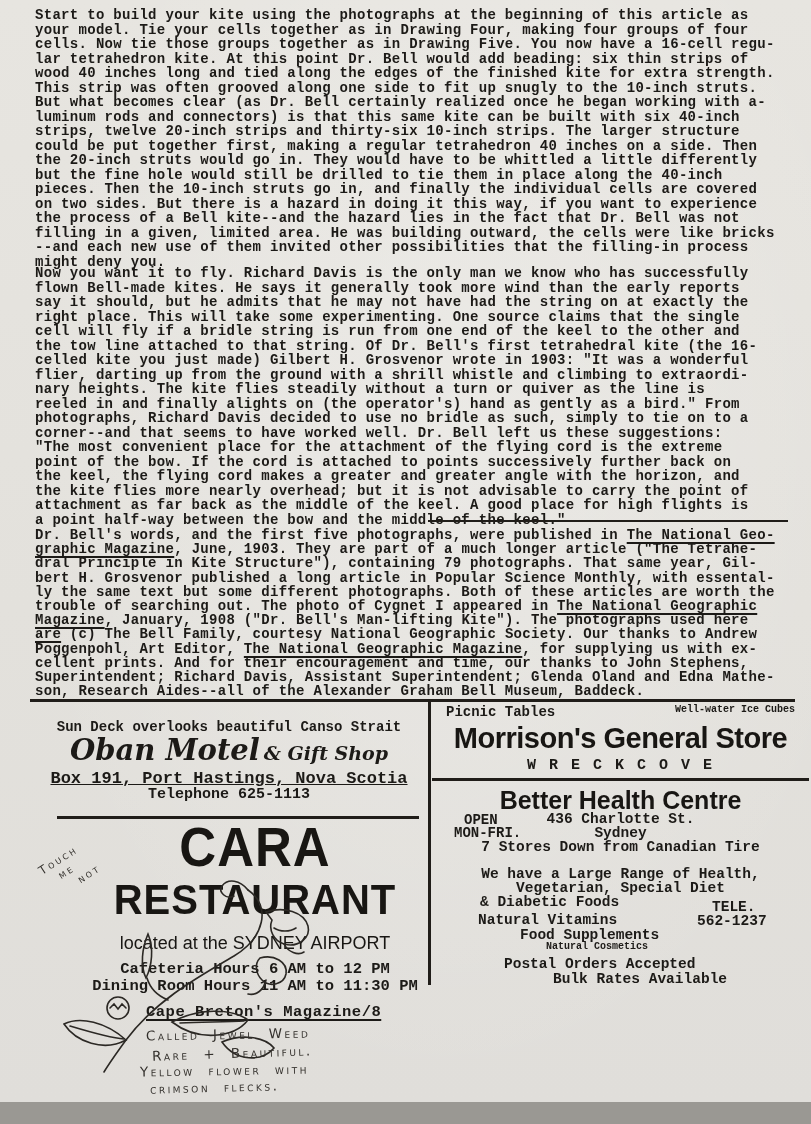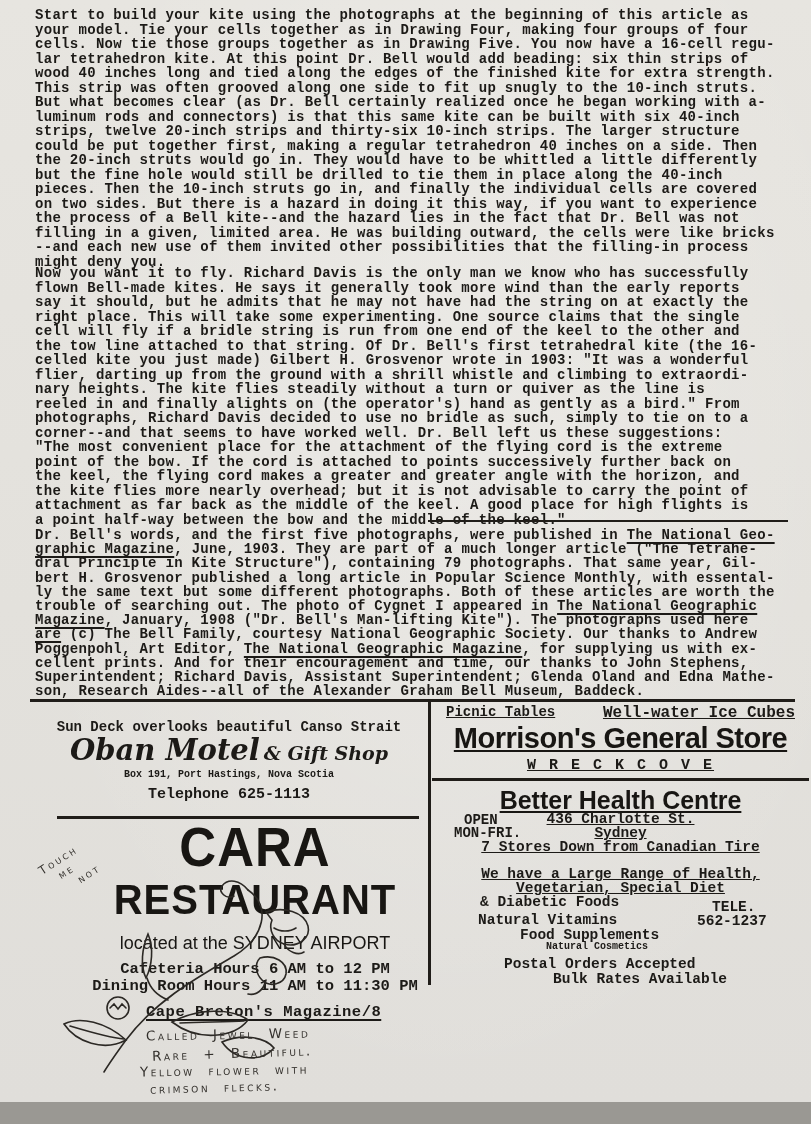--- a/index.html
+++ b/index.html
@@ -18,21 +18,21 @@
     white-space:pre-line;
   }
   .body-text{font-size:14px;line-height:14.5px;letter-spacing:.3px;}
   .p3{line-height:14.2px;}
   .abs{position:absolute;}
   .u{text-decoration:underline;text-decoration-thickness:1.6px;text-underline-offset:2.5px;}
   .rule{position:absolute;background:#201d19;}
   .center{text-align:center;}
   .sans{font-family:"Liberation Sans",sans-serif;color:#181613;}
   .leftcol{position:absolute;left:33px;width:392px;}
-  .rightcol{position:absolute;left:434px;width:373px;text-decoration:underline;}
+  .rightcol{position:absolute;left:434px;width:373px;}
   .script{font-family:"DejaVu Serif",serif;font-style:italic;font-weight:700;color:#1c1a17;}
   .hand{
     font-family:"DejaVu Sans",sans-serif;
     font-variant:small-caps;
     color:#33302c;
     letter-spacing:2.5px;
     word-spacing:7px;
     font-size:13.5px;
   }
   .cara-big{font-weight:700;letter-spacing:1px;transform:scaleY(1.08);transform-origin:top center;}
@@ -98,34 +98,34 @@
 
   <div class="rule" style="left:30px;top:699px;width:765px;height:3px;"></div>
 
   <div class="rule" style="left:428px;top:701px;width:2.5px;height:284px;"></div>
 
   <div class="leftcol center tw" style="top:719px;font-size:14px;">Sun Deck overlooks beautiful Canso Strait</div>
   <div class="leftcol center" style="top:733px;">
     <span class="script" style="font-size:29px;">Oban Motel</span>
     <span class="script" style="font-size:19px;">&amp; Gift Shop</span>
   </div>
-  <div class="leftcol center tw" style="top:769px;font-size:10px;">Box 191, Port Hastings, Nova Scotia</div>
+  <div class="leftcol center tw" style="top:769px;font-size:17px;text-decoration:underline;">Box 191, Port Hastings, Nova Scotia</div>
   <div class="leftcol center tw" style="top:786px;font-size:15px;">Telephone 625-1113</div>
 
   <div class="rule" style="left:57px;top:816px;width:362px;height:2.5px;"></div>
 
   <div class="abs center sans cara-big" style="left:90px;top:820px;width:330px;font-size:51px;line-height:1;">CARA</div>
   <div class="abs center sans cara-big" style="left:90px;top:877px;width:330px;font-size:40px;line-height:1;">RESTAURANT</div>
   <div class="abs center sans" style="left:90px;top:933px;width:330px;font-size:18px;font-weight:400;">located at the SYDNEY AIRPORT</div>
   <div class="abs center tw" style="left:75px;top:960px;width:360px;font-size:15.5px;">Cafeteria Hours 6 AM to 12 PM</div>
   <div class="abs center tw" style="left:60px;top:977px;width:390px;font-size:15.5px;">Dining Room Hours 11 AM to 11:30 PM</div>
 
   <div class="rightcol" style="top:704px;display:flex;justify-content:space-between;padding:0 12px;box-sizing:border-box;">
     <span class="tw" style="font-size:14px;">Picnic Tables</span>
-    <span class="tw" style="font-size:16px;">Well-water Ice Cubes</span>
+    <span class="tw" style="font-size:10px;">Well-water Ice Cubes</span>
   </div>
   <div class="rightcol center sans" style="top:722px;font-size:29px;font-weight:700;letter-spacing:-.5px;">Morrison's General Store</div>
   <div class="rightcol center tw" style="top:757px;font-size:15px;letter-spacing:2px;">W R E C K   C O V E</div>
 
   <div class="rule" style="left:432px;top:778px;width:377px;height:2.5px;"></div>
 
   <div class="rightcol center sans" style="top:786px;font-size:25px;font-weight:700;">Better Health Centre</div>
   <div class="abs tw" style="left:464px;top:812px;font-size:14px;">OPEN</div>
   <div class="abs tw" style="left:454px;top:825px;font-size:14px;">MON-FRI.</div>
   <div class="rightcol center tw" style="top:811px;font-size:14.5px;">436 Charlotte St.</div>

